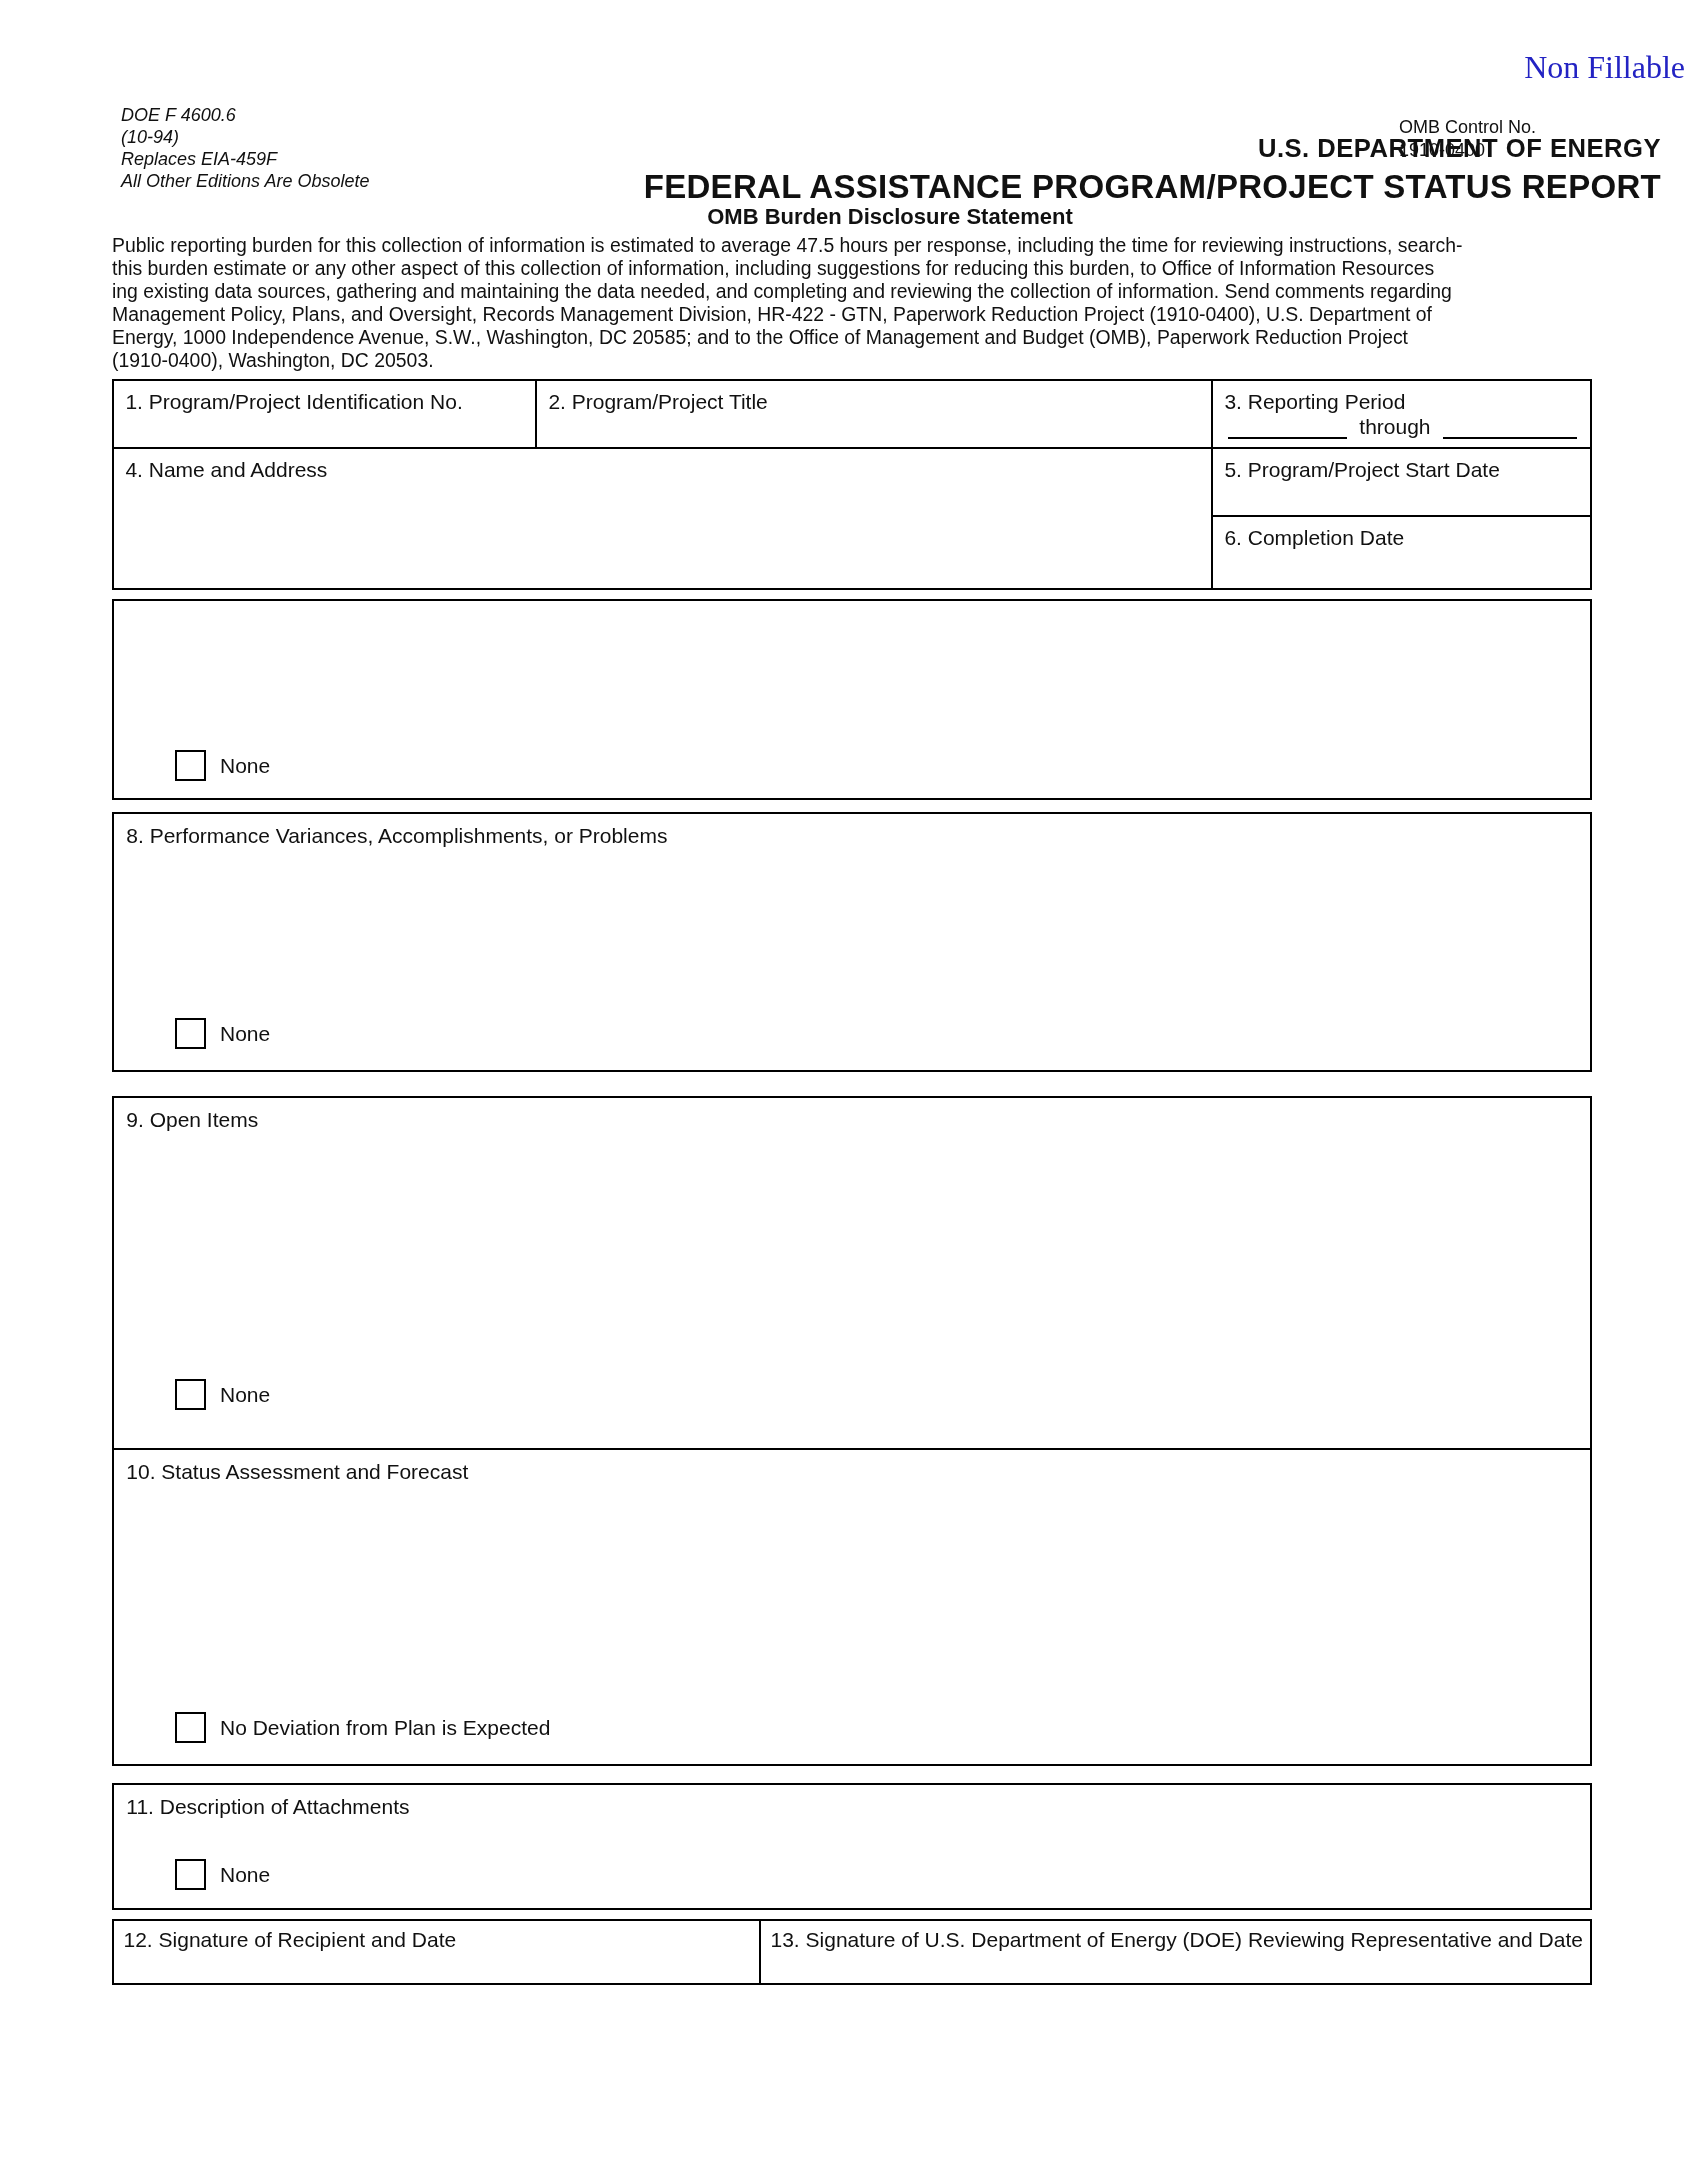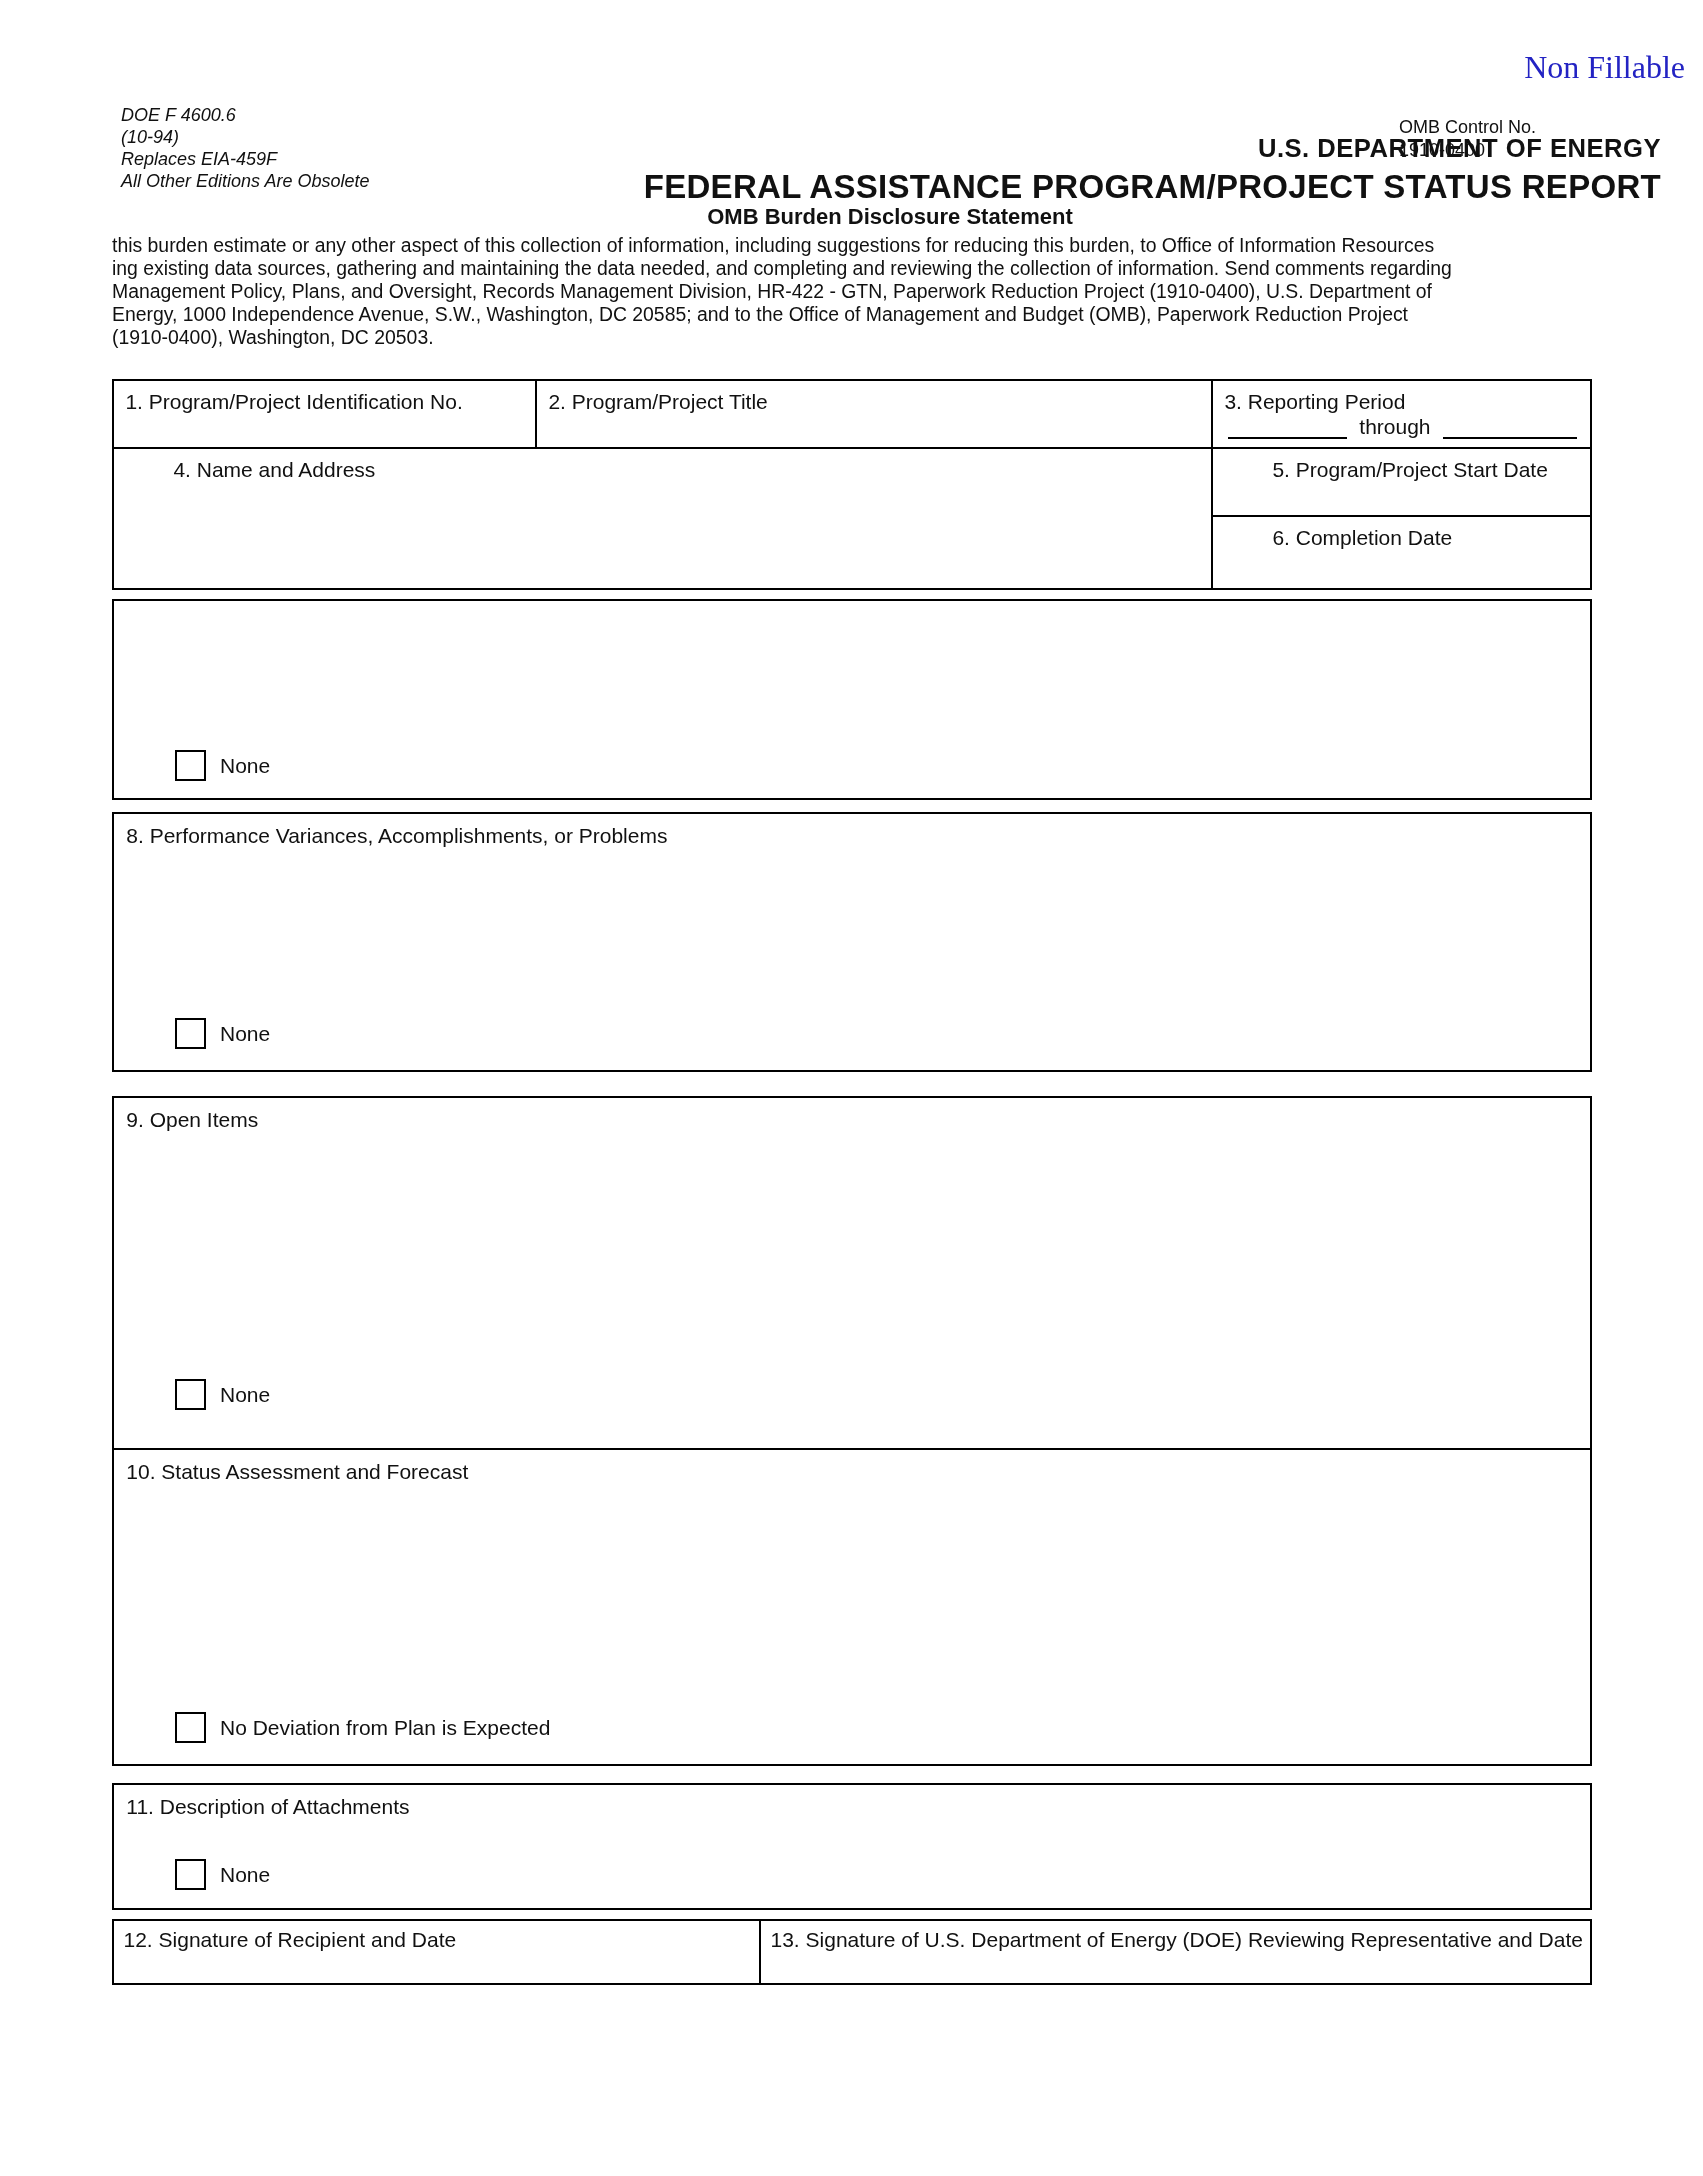--- a/index.html
+++ b/index.html
@@ -22,21 +22,21 @@
   .para div{white-space:nowrap;}
 
   .tbl{
     top:379px;left:112px;width:1480px;height:211px;
     display:grid;grid-template-columns:421px 676px 1fr;grid-template-rows:66px 68px 1fr;
     border:2.8px solid #000;box-sizing:border-box;
   }
   .cell{position:relative;box-sizing:border-box;}
   .cell .flabel{font-size:21px;padding:8.5px 7.6px 0 11.4px;}
   .bl{border-left:2.8px solid #000;}
-  .bt{border-top:2.8px solid #000;padding-left:48px;}
+  .bt{border-top:2.8px solid #000;}
   .c4{grid-column:1/3;grid-row:2/4;}
   .c5{grid-column:3;grid-row:2;}
   .c6{grid-column:3;grid-row:3;}
   .through-row{
     position:absolute;left:15px;bottom:8.5px;display:flex;align-items:flex-end;gap:12.3px;font-size:21px;
   }
   .blank{display:inline-block;border-bottom:2.8px solid #000;height:24.6px;}
   .blank.b1{width:119px;}
   .blank.b2{width:134px;}
 
@@ -82,20 +82,21 @@
   </div>
 
   <div class="abs hright">
     <div>OMB Control No.</div>
     <div>1910-0400</div>
   </div>
 
   <div class="abs dheading">OMB Burden Disclosure Statement</div>
 
   <div class="abs para">
+    <div>Public reporting burden for this collection of information is estimated to average 47.5 hours per response, including the time for reviewing instructions, search-</div>
     <div>this burden estimate or any other aspect of this collection of information, including suggestions for reducing this burden, to Office of Information Resources</div>
     <div>ing existing data sources, gathering and maintaining the data needed, and completing and reviewing the collection of information. Send comments regarding</div>
     <div>Management Policy, Plans, and Oversight, Records Management Division, HR-422 - GTN, Paperwork Reduction Project (1910-0400), U.S. Department of</div>
     <div>Energy, 1000 Independence Avenue, S.W., Washington, DC 20585; and to the Office of Management and Budget (OMB), Paperwork Reduction Project</div>
     <div>(1910-0400), Washington, DC 20503.</div>
   </div>
 
   <div class="abs tbl">
     <div class="cell">
       <div class="flabel">1. Program/Project Identification No.</div>

